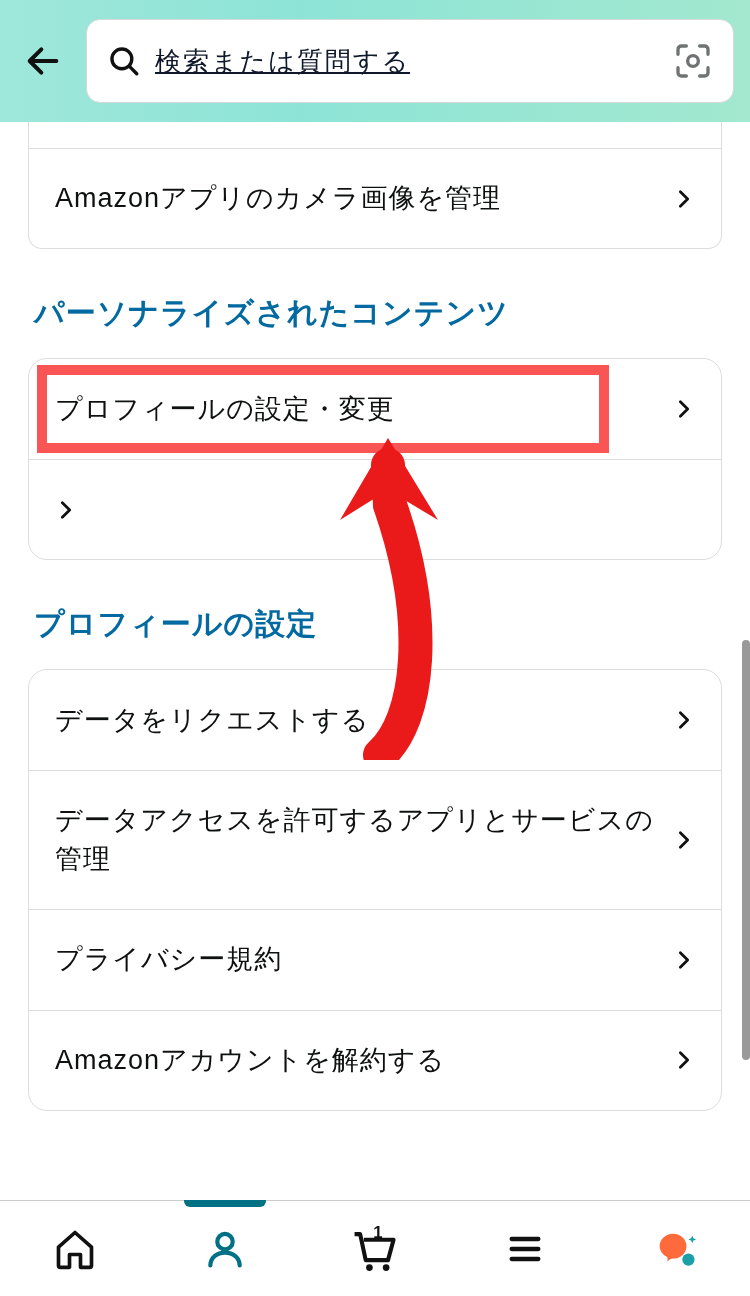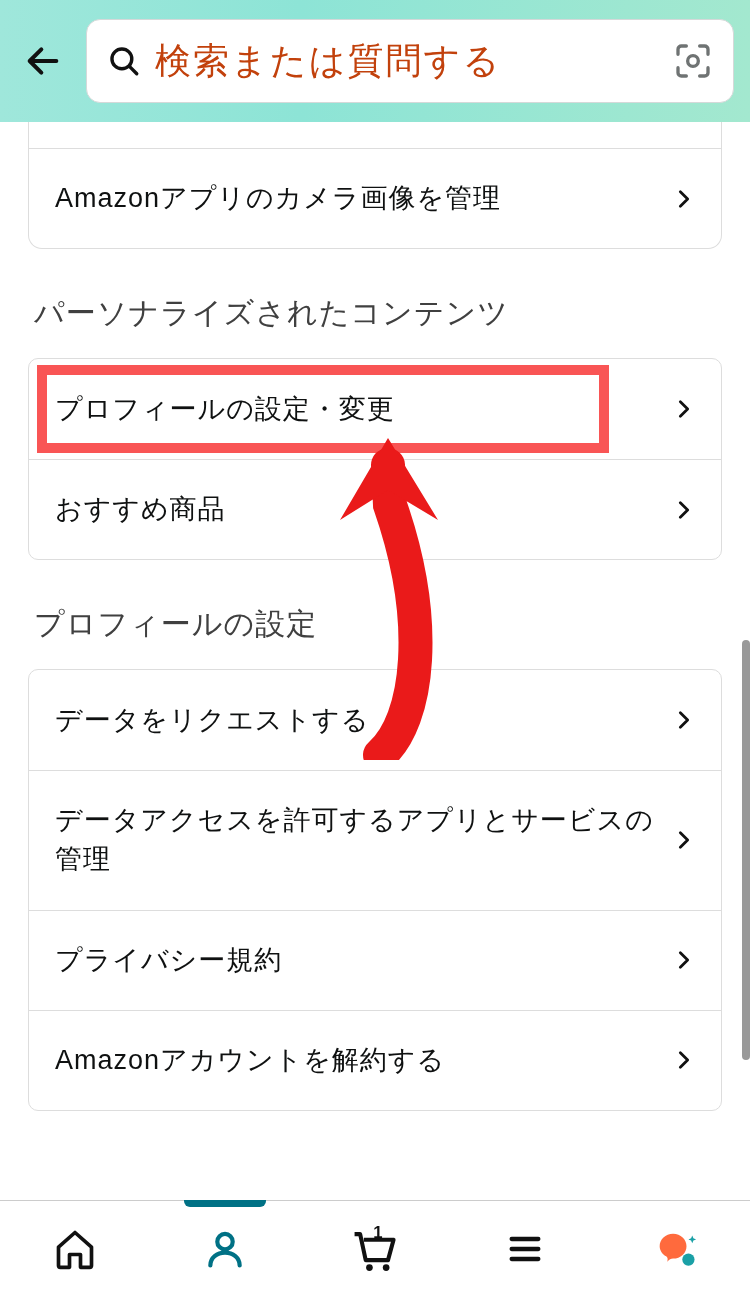--- a/index.html
+++ b/index.html
@@ -34,39 +34,40 @@
       background: #fff;
       border: 1px solid #d5d9d9;
       border-radius: 14px;
       display: flex;
       align-items: center;
       padding: 0 20px;
       gap: 14px;
     }
     .search-placeholder {
       flex: 1;
-      font-size: 36px;
-      color: #c2410c;
+      font-size: 26px;
+      color: #0f172a;
       letter-spacing: 2px;
+      text-decoration: underline;
     }
 
     
     .content {
       padding: 0 28px;
     }
 
     .partial-card {
       border: 1.5px solid #ddd;
       border-top: none;
       border-radius: 0 0 14px 14px;
       margin-bottom: 40px;
     }
     .card-group {
       border: 1.5px solid #ddd;
-      border-radius: 10px;
+      border-radius: 19px;
       margin-bottom: 40px;
       overflow: hidden;
     }
     .row {
       min-height: 100px;
       padding: 30px 26px;
       display: flex;
       align-items: center;
       justify-content: space-between;
       font-size: 27px;
@@ -76,22 +77,22 @@
     }
     .card-group .row + .row,
     .partial-card .row + .row {
       border-top: 1.5px solid #ddd;
     }
     .partial-card .row:first-child { min-height: 26px; padding: 12px 26px; }
     .row-text { flex: 1; padding-right: 16px; }
 
     .section-title {
       font-size: 30px;
-      font-weight: 400;
-      color: #404040;
+      font-weight: 700;
+      color: #0369a1;
       padding: 4px 6px 24px;
       letter-spacing: 1px;
       margin-top: 20px;
     }
 
     
     .highlighted {
       position: relative;
     }
     .highlighted::after {
@@ -183,21 +184,20 @@
 
   <div class="section-title">パーソナライズされたコンテンツ</div>
   <div class="card-group">
     <div class="row highlighted">
       <span class="row-text">プロフィールの設定・変更</span>
       <svg width="22" height="22" viewBox="0 0 24 24">
           <path d="M8 4l8 8-8 8" stroke="#111" stroke-width="3" fill="none" stroke-linecap="round" stroke-linejoin="round"></path>
         </svg>
     </div>
     <div class="row">
-      <span class="row-text">おすすめ商品</span>
       <svg width="22" height="22" viewBox="0 0 24 24">
           <path d="M8 4l8 8-8 8" stroke="#111" stroke-width="3" fill="none" stroke-linecap="round" stroke-linejoin="round"></path>
         </svg>
     </div>
   </div>
 
   <div class="section-title">プロフィールの設定</div>
   <div class="card-group">
     <div class="row">
       <span class="row-text">データをリクエストする</span>

